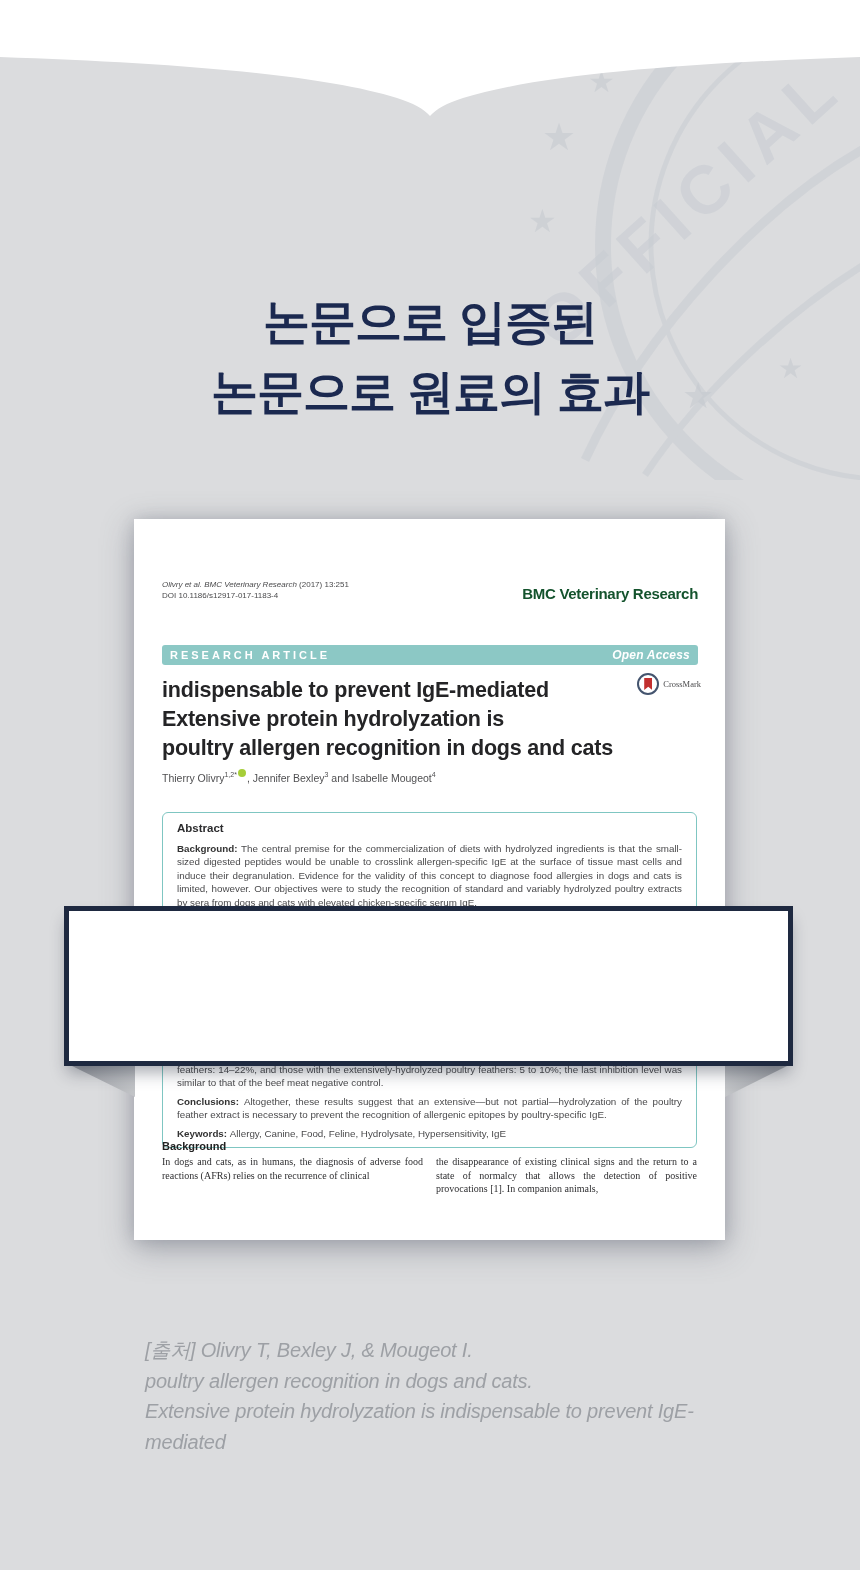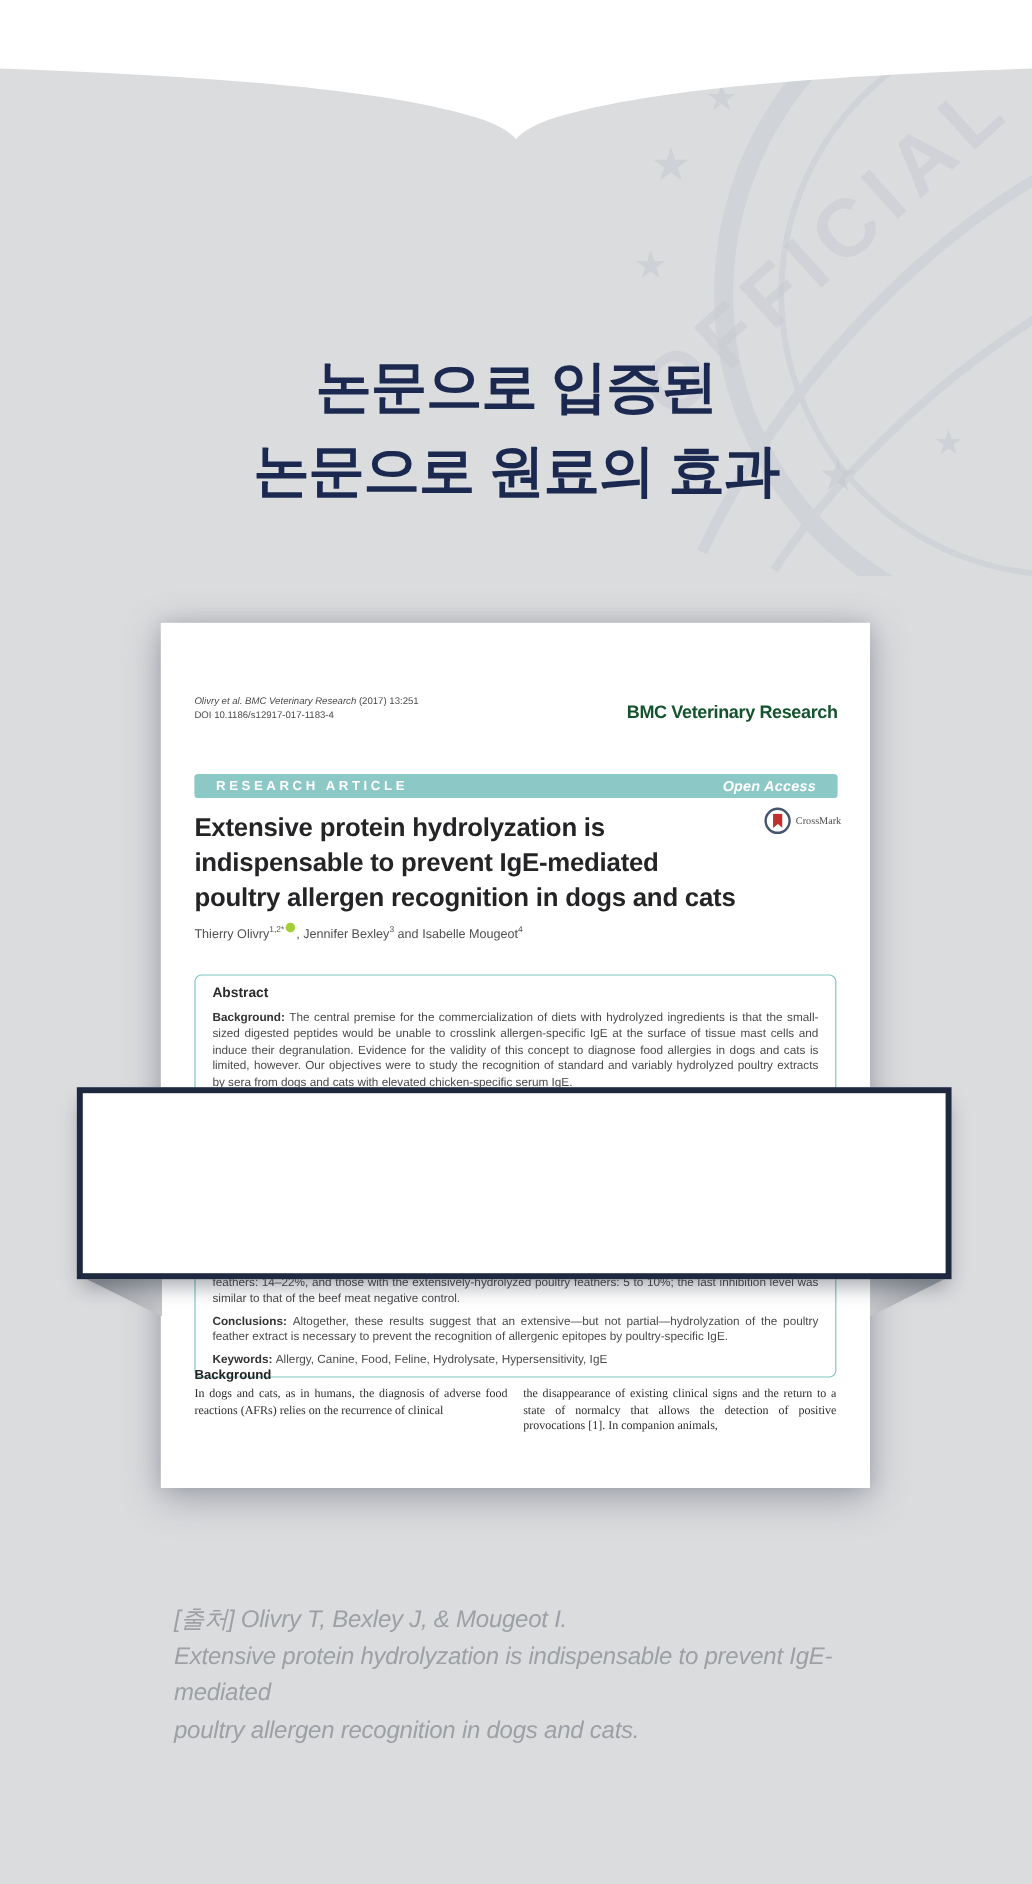--- a/index.html
+++ b/index.html
@@ -13,21 +13,21 @@
     color:#1b2950;font-weight:800;font-size:47px;line-height:70px;letter-spacing:-1px;}
   
   .paper{position:absolute;left:134px;top:519px;width:591px;height:721px;background:#fff;z-index:3;
     box-shadow:0 8px 30px rgba(90,95,110,.45), 0 0 14px rgba(120,125,135,.28);
     color:#3c3c3e;}
   .paper .hdr{position:absolute;left:28px;top:60px;font-size:8px;line-height:11px;color:#4a4a4c;}
   .paper .hdr .it{font-style:italic;}
   .journal-name{position:absolute;right:27px;top:66px;font-size:15px;color:#14532d;letter-spacing:-.3px;font-weight:bold;}
   .band{position:absolute;left:28px;right:27px;top:126px;height:20px;background:#8cc8c5;border-radius:3px;
     color:#fff;font-weight:bold;display:flex;align-items:center;justify-content:space-between;
-    padding:0 18px;box-sizing:border-box;}
+    padding:0 8px;box-sizing:border-box;}
   .band .ra{font-size:11px;letter-spacing:3px;}
   .band .oa{font-size:12px;letter-spacing:.2px;font-style:italic;}
   .p-title{position:absolute;left:28px;top:157px;width:470px;font-size:21.5px;line-height:29px;
     font-weight:600;color:#242426;letter-spacing:-.2px;}
   .crossmark{position:absolute;right:24px;top:154px;display:flex;align-items:center;gap:4px;}
   .cm-circle{width:18px;height:18px;border-radius:50%;border:2px solid #44546e;background:#fff;
     display:flex;align-items:center;justify-content:center;}
   .cm-book{width:8px;height:12px;background:#c22f2f;
     clip-path:polygon(0 0,100% 0,100% 100%,50% 72%,0 100%);}
   .cm-label{font-size:8.5px;color:#4a4a4c;font-family:Liberation Serif, serif;}
@@ -102,22 +102,22 @@
       <div>DOI 10.1186/s12917-017-1183-4</div>
     </div>
     <div class="journal-name">BMC Veterinary Research</div>
 
     <div class="band">
       <span class="ra">RESEARCH ARTICLE</span>
       <span class="oa">Open Access</span>
     </div>
 
     <div class="p-title">
+      <div>indispensable to prevent IgE-mediated</div>
       <div>Extensive protein hydrolyzation is</div>
-      <div>indispensable to prevent IgE-mediated</div>
       <div>poultry allergen recognition in dogs and cats</div>
     </div>
 
     <div class="crossmark">
       <span class="cm-circle">
           <span class="cm-book"></span>
         </span>
       <span class="cm-label">CrossMark</span>
     </div>
 
@@ -149,17 +149,17 @@
       </div>
     </div>
   </div>
 
   <div class="fold fold-left"></div>
   <div class="fold fold-right"></div>
   <div class="redact-bar"></div>
 
   <div class="cite">
     <div>[출처] Olivry T, Bexley J, &amp; Mougeot I.</div>
+    <div>poultry allergen recognition in dogs and cats.</div>
     <div>Extensive protein hydrolyzation is indispensable to prevent IgE-mediated</div>
-    <div>poultry allergen recognition in dogs and cats.</div>
   </div>
 
 </div>
 
 </body></html>

